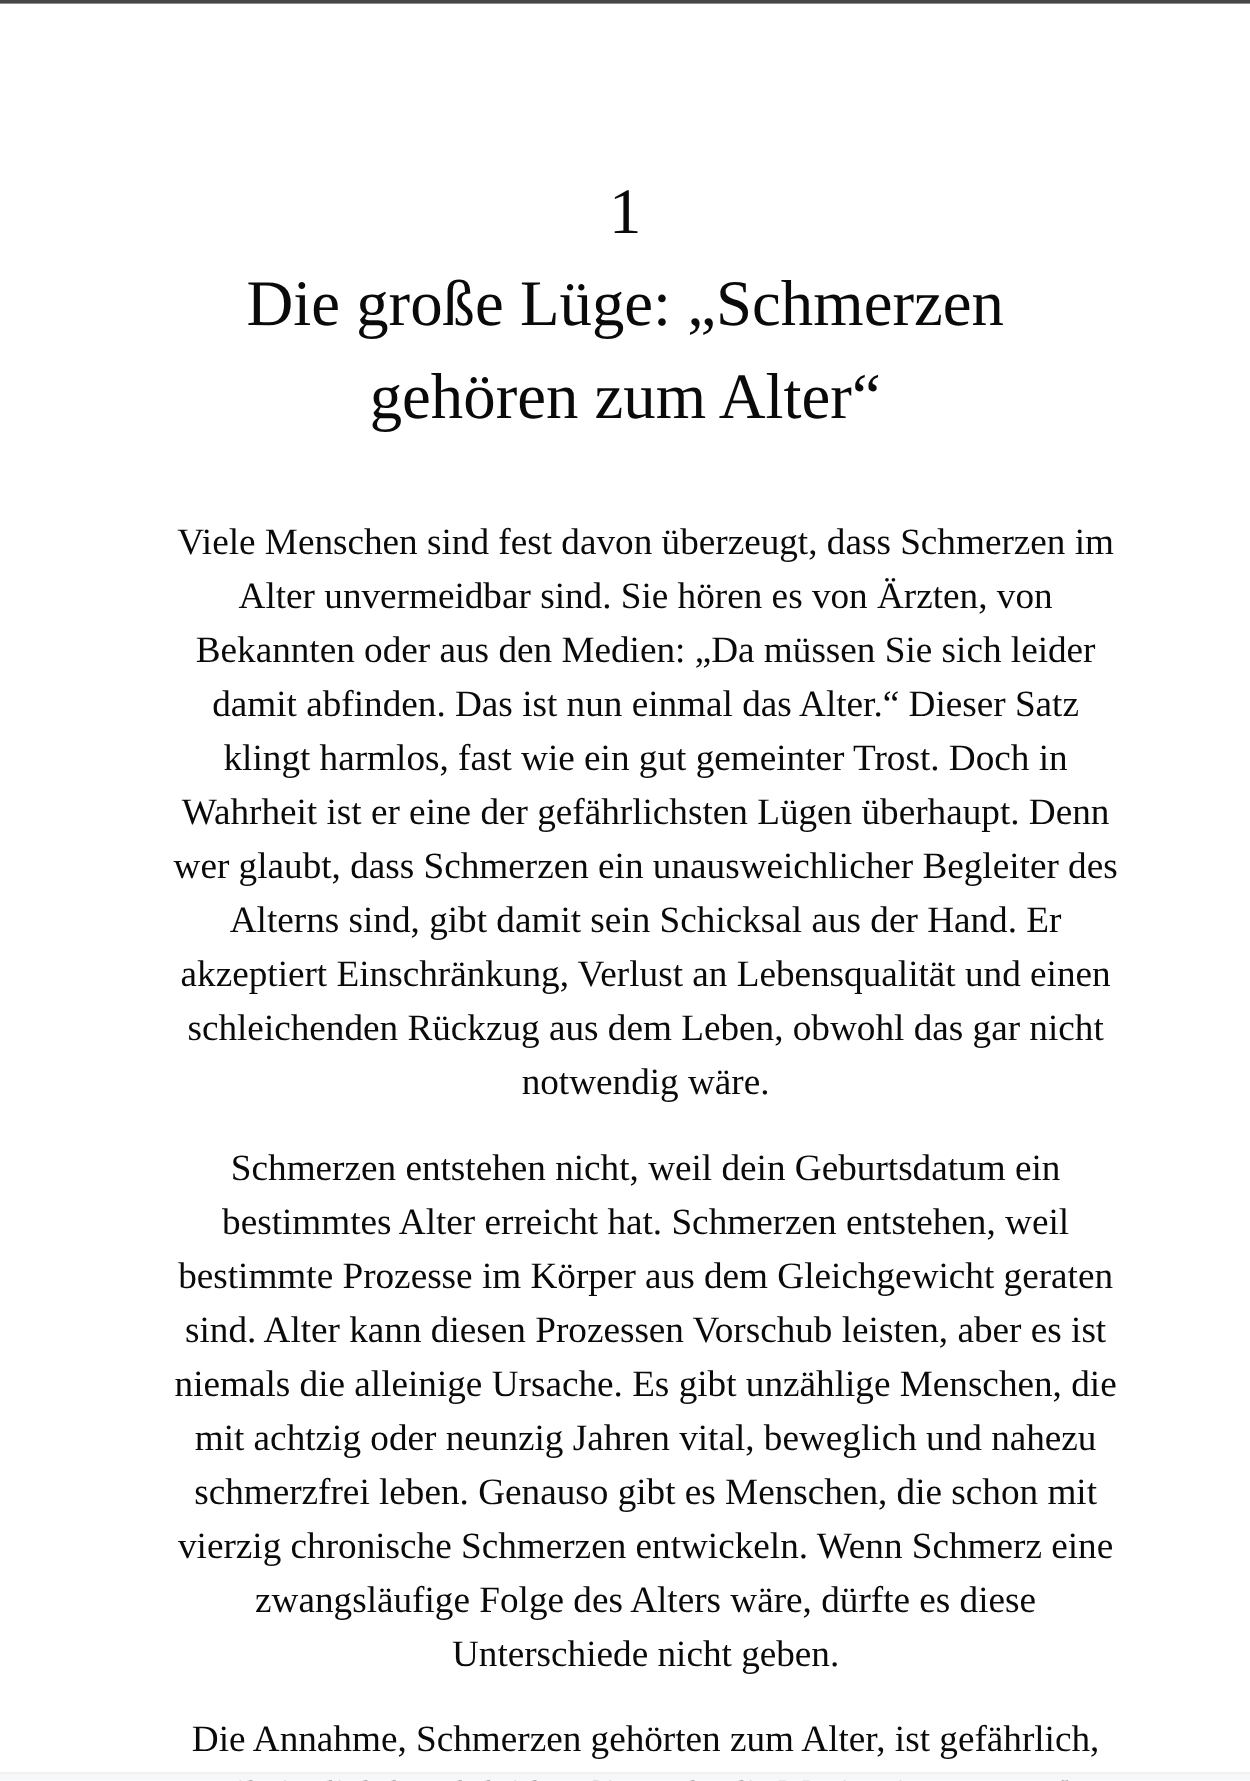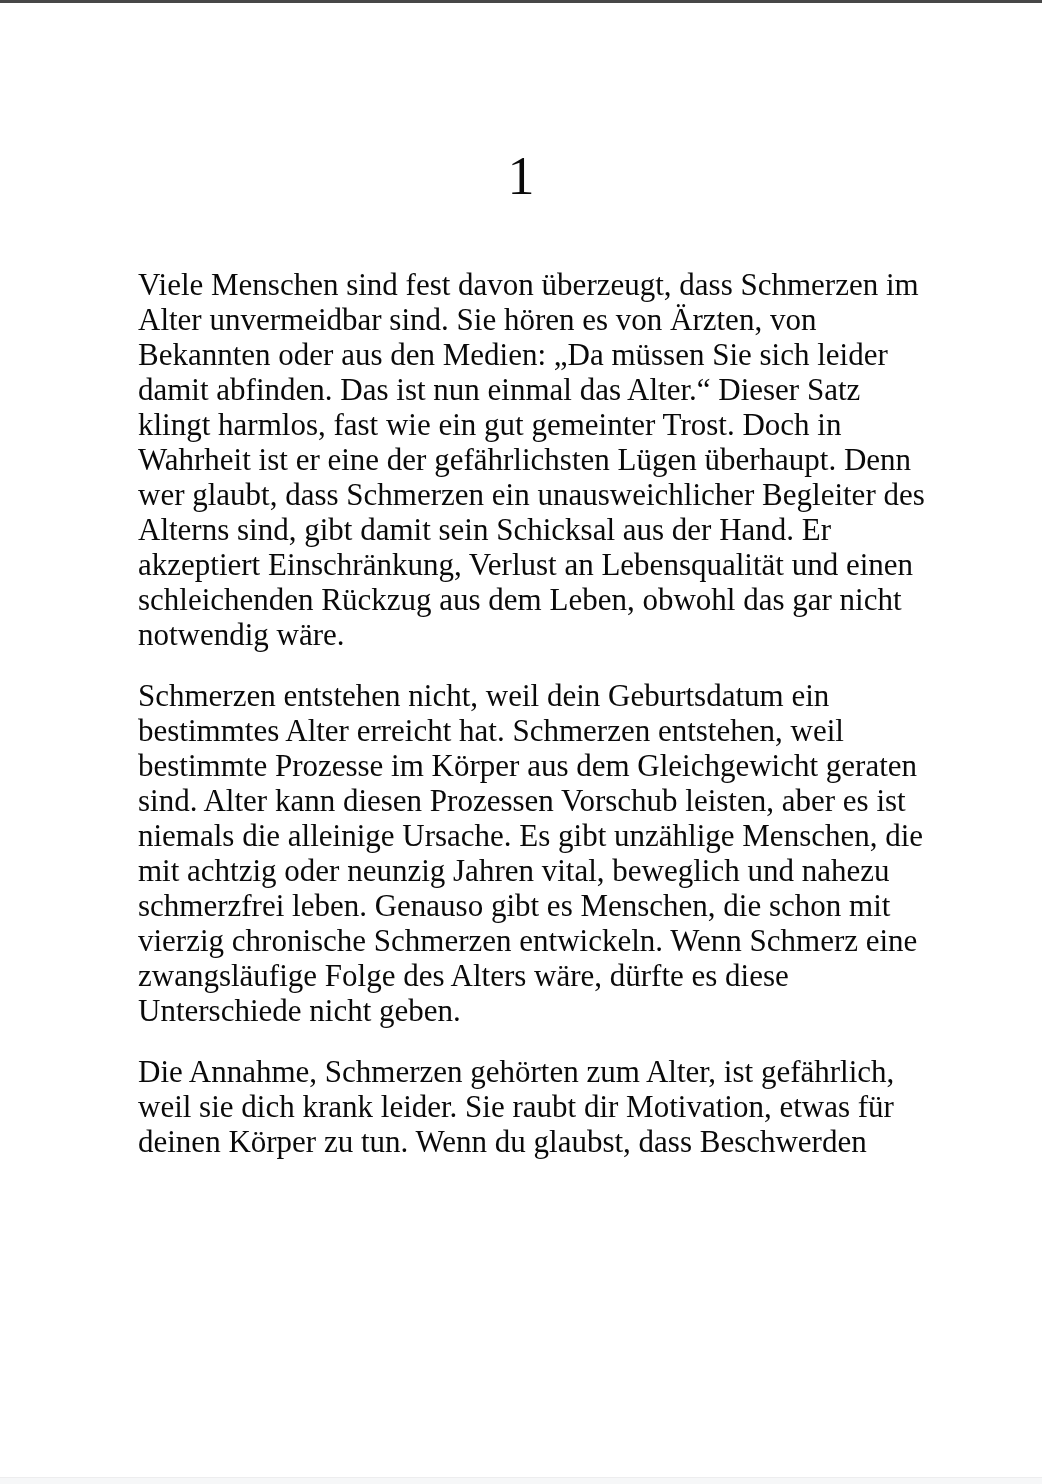--- a/index.html
+++ b/index.html
@@ -46,35 +46,37 @@
     font-size: 54px;
     line-height: 77px;
     white-space: pre-line;
   }
   .body-text {
     margin: 60px 0 0 138px;
     width: 800px;
   }
   .paragraph {
     font-size: 31px;
-    line-height: 35px;
+    line-height: 45px;
     margin: 0 0 26px 0;
     white-space: pre-line;
-    text-align: left;
+    text-align: center;
   }
 </style>
 </head>
 <body>
 
 <div class="page">
 
   <div class="top-edge"></div>
 
   <div class="chapter-number">1</div>
 
+  <h1 class="chapter-title" style="font-weight:normal;">Die große Lüge: „Schmerzen
+gehören zum Alter“</h1>
 
   <div class="body-text">
     <p class="paragraph">Viele Menschen sind fest davon überzeugt, dass Schmerzen im
 Alter unvermeidbar sind. Sie hören es von Ärzten, von
 Bekannten oder aus den Medien: „Da müssen Sie sich leider
 damit abfinden. Das ist nun einmal das Alter.“ Dieser Satz
 klingt harmlos, fast wie ein gut gemeinter Trost. Doch in
 Wahrheit ist er eine der gefährlichsten Lügen überhaupt. Denn
 wer glaubt, dass Schmerzen ein unausweichlicher Begleiter des
 Alterns sind, gibt damit sein Schicksal aus der Hand. Er

